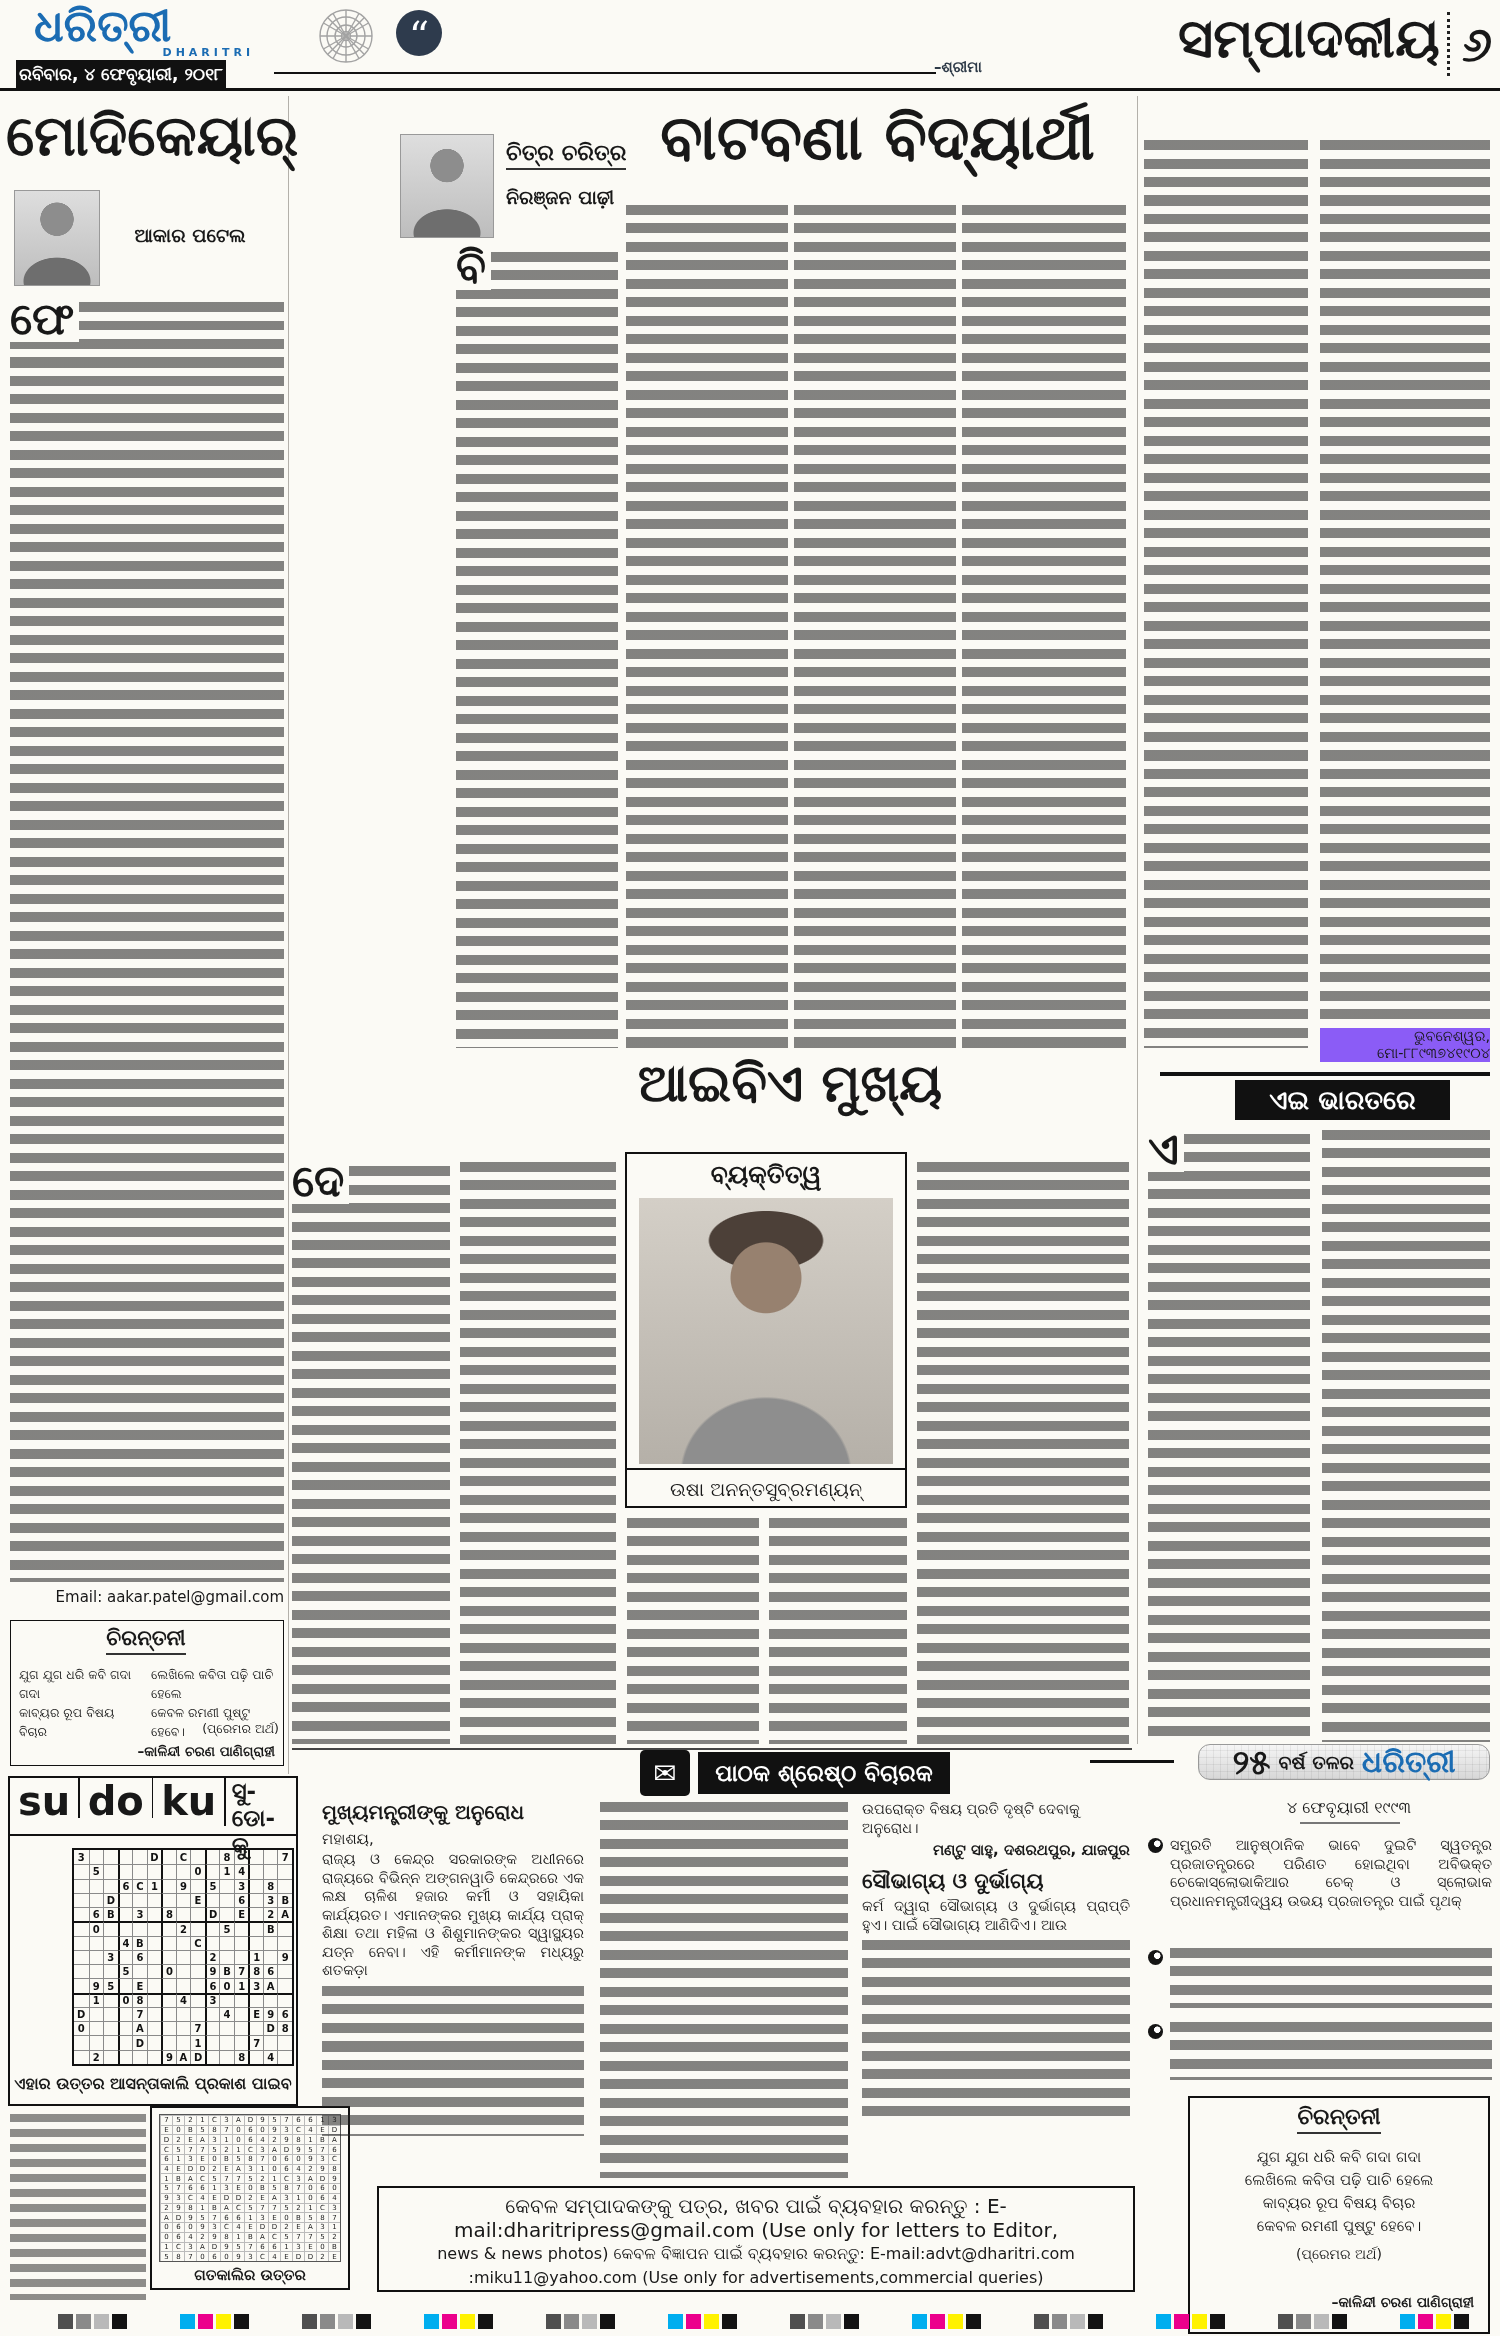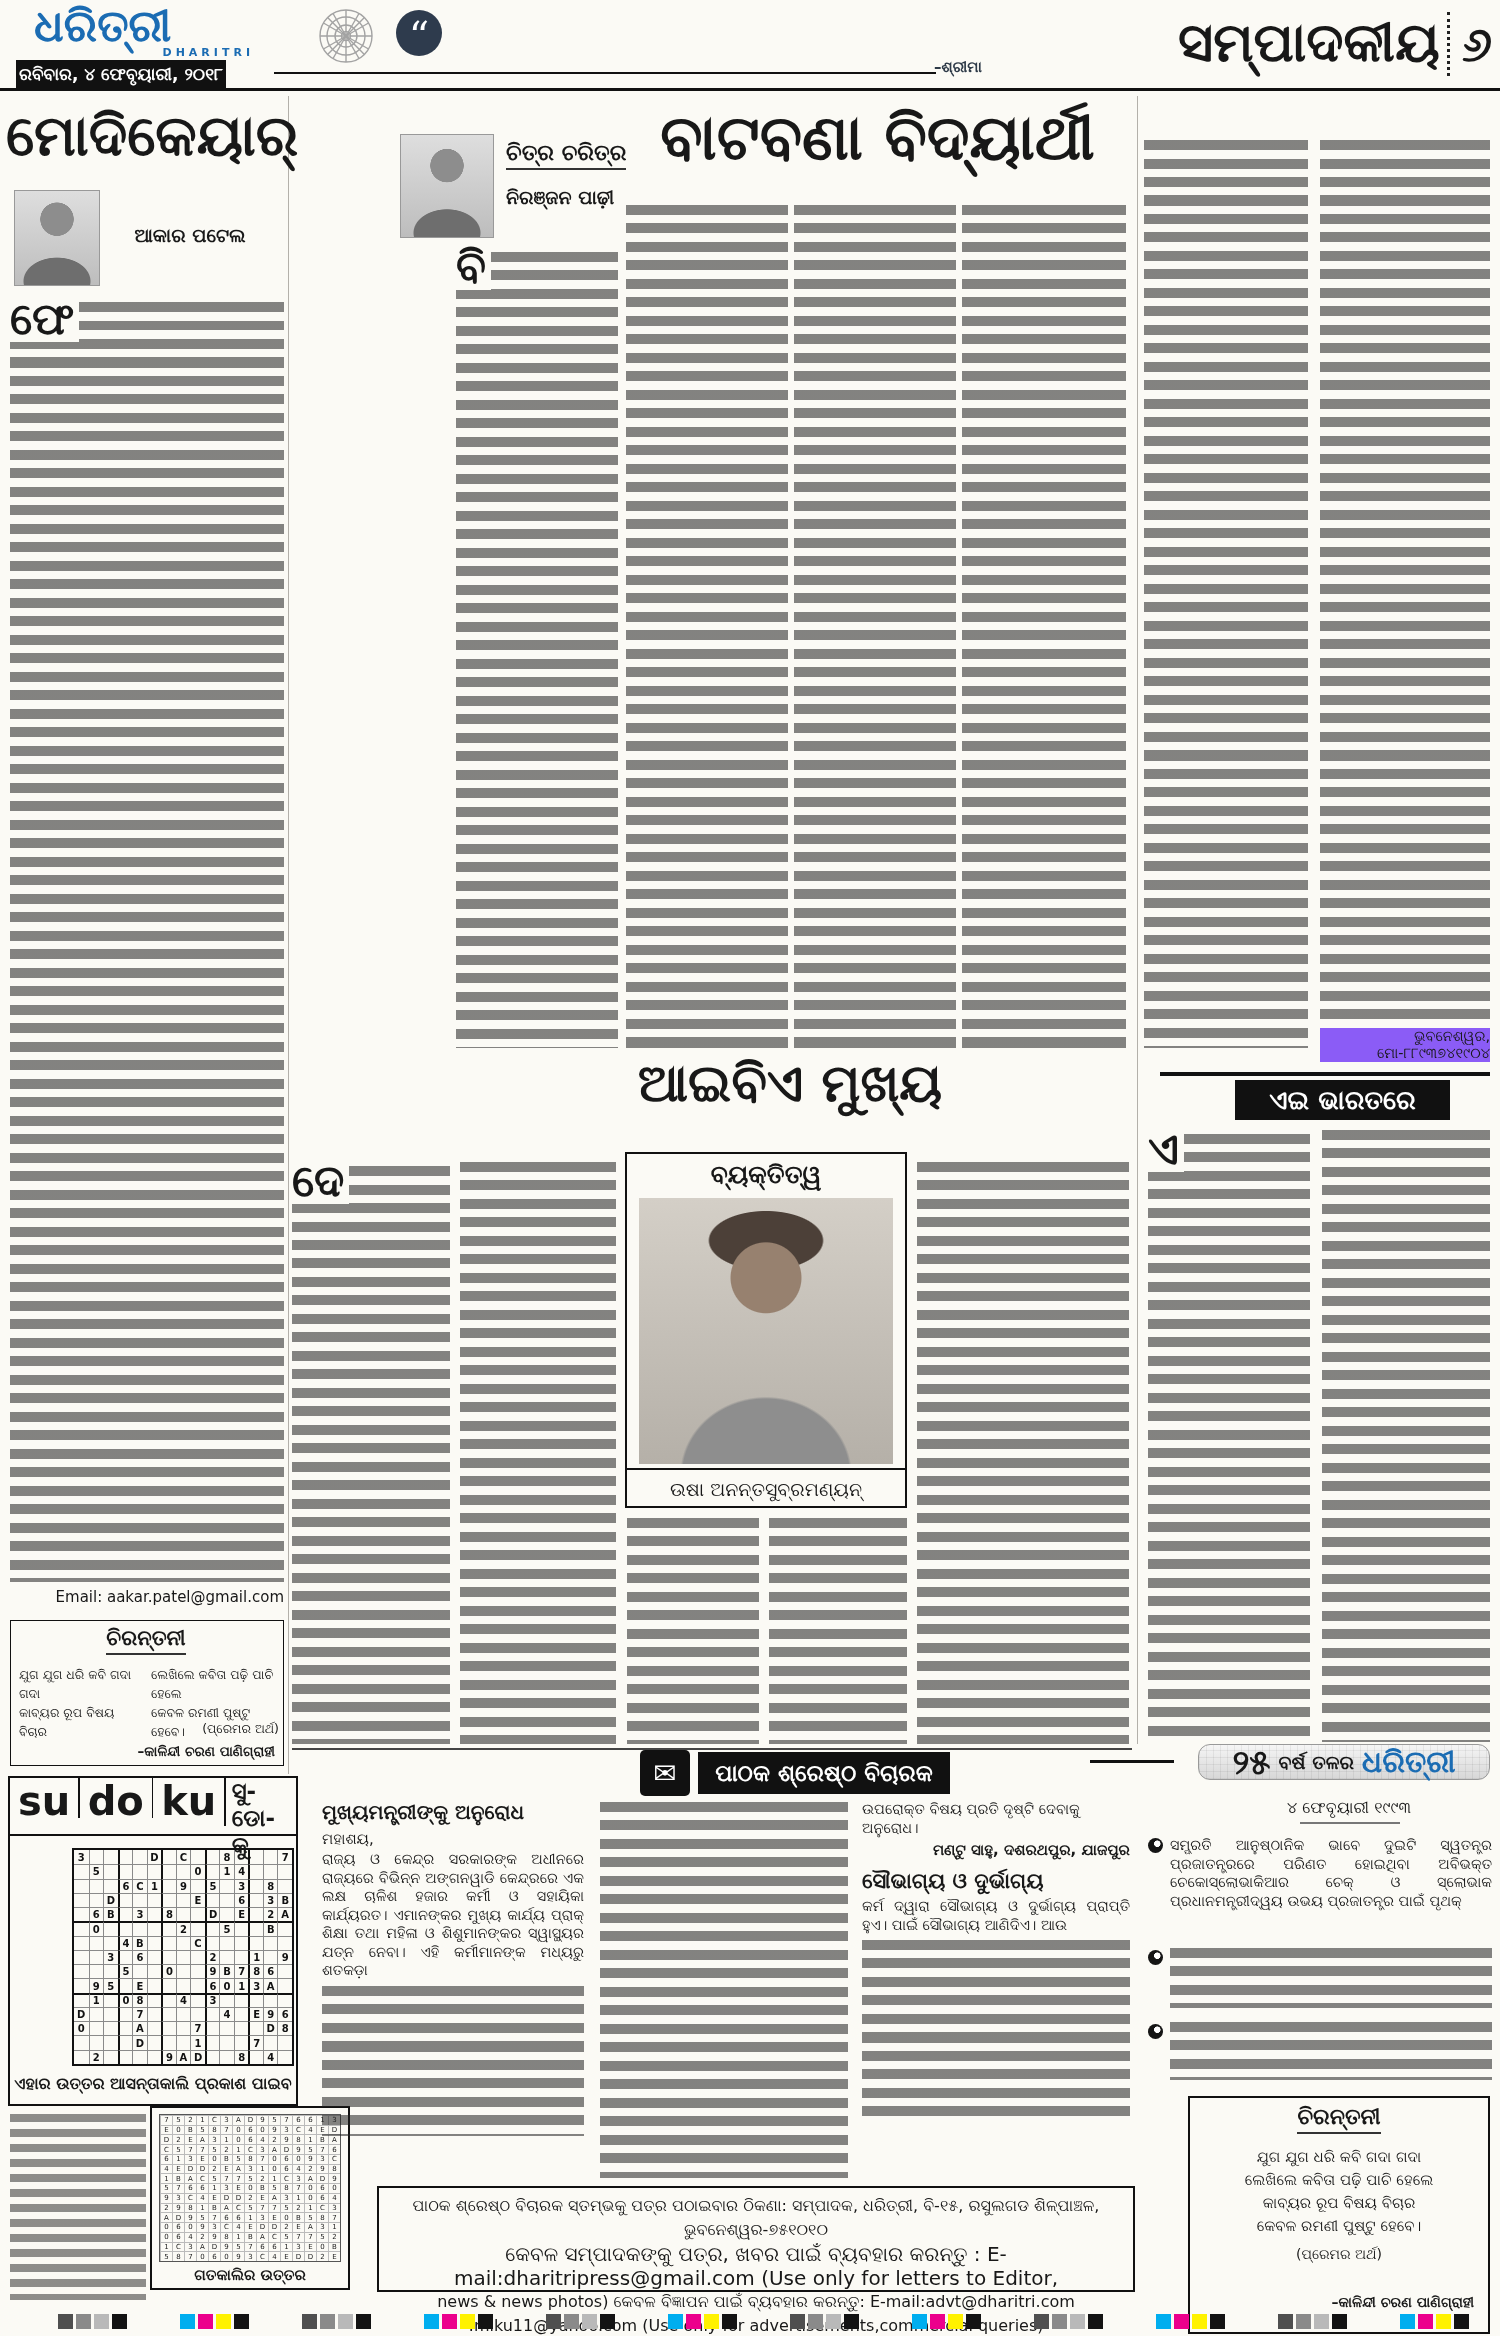--- a/index.html
+++ b/index.html
@@ -81,21 +81,21 @@
           <line x1="50.5" y1="15" x2="5.5" y2="41"></line>
       </g>
     </g>
   </svg>
 
   <div class="abs qicon" style="left:396px;top:10px;width:46px;height:46px;">
       <span>“</span>
     </div>
   <div class="abs b r" style="left:840px;top:58px;width:142px;font-size:15px;color:#2e3a48;">–ଶ୍ରୀମା</div>
 
-  <div class="abs b c" style="left:1178px;top:8px;width:258px;height:70px;font-size:54px;line-height:70px;">ସମ୍ପାଦକୀୟ</div>
+  <div class="abs b c" style="left:1178px;top:8px;width:258px;height:70px;font-size:54px;line-height:70px;font-family:Liberation Mono, monospace;">ସମ୍ପାଦକୀୟ</div>
   <div class="abs" style="left:1447px;top:12px;width:0;height:64px;border-left:3px dotted #222;"></div>
   <div class="abs b c" style="left:1454px;top:12px;width:46px;height:64px;font-size:48px;line-height:64px;">୬</div>
   <div class="abs rule" style="left:0;top:88px;width:1500px;height:3px;"></div>
 
   <div class="abs vrule" style="left:288px;top:96px;height:1678px;"></div>
   <div class="abs vrule" style="left:1137px;top:96px;height:1648px;"></div>
 
   <div class="abs b" style="left:6px;top:96px;width:280px;height:80px;font-size:56px;line-height:80px;">ମୋଦିକେୟାର୍</div>
   <div class="abs photo-man" style="left:14px;top:190px;width:86px;height:96px;"></div>
   <div class="abs b c" style="left:104px;top:224px;width:172px;font-size:19px;">ଆକାର ପଟେଲ</div>
@@ -673,21 +673,20 @@
 
   <div class="abs" style="left:862px;top:1800px;width:268px;height:380px;">
     <div class="body">ଉପରୋକ୍ତ ବିଷୟ ପ୍ରତି ଦୃଷ୍ଟି ଦେବାକୁ ଅନୁରୋଧ।</div>
     <div class="b r" style="font-size:15px;margin-top:4px;">ମଣ୍ଟୁ ସାହୁ, ଦଶରଥପୁର, ଯାଜପୁର</div>
     <div class="b" style="font-size:21px;margin-top:10px;">ସୌଭାଗ୍ୟ ଓ ଦୁର୍ଭାଗ୍ୟ</div>
     <div class="body j" style="margin-top:4px;">କର୍ମ ଦ୍ୱାରା ସୌଭାଗ୍ୟ ଓ ଦୁର୍ଭାଗ୍ୟ ପ୍ରାପ୍ତି ହୁଏ। ପାଇଁ ସୌଭାଗ୍ୟ ଆଣିଦିଏ। ଆଉ</div>
     <div class="sim" style="margin-top:6px;height:178px;"></div>
   </div>
 
   <div class="abs boxed c" style="left:377px;top:2186px;width:758px;height:106px;padding-top:6px;">
-    <div style="font-size:16px;line-height:24px;">ପାଠକ ଶ୍ରେଷ୍ଠ ବିଚାରକ ସ୍ତମ୍ଭକୁ ପତ୍ର ପଠାଇବାର ଠିକଣା: ସମ୍ପାଦକ, ଧରିତ୍ରୀ, ବି-୧୫, ରସୁଲଗଡ ଶିଳ୍ପାଞ୍ଚଳ, ଭୁବନେଶ୍ୱର-୭୫୧୦୧୦</div>
     <div style="font-size:20px;line-height:24px;">କେବଳ ସମ୍ପାଦକଙ୍କୁ ପତ୍ର, ଖବର ପାଇଁ ବ୍ୟବହାର କରନ୍ତୁ : E-mail:dharitripress@gmail.com (Use only for letters to Editor,</div>
     <div style="font-size:16px;line-height:24px;">news &amp; news photos) କେବଳ ବିଜ୍ଞାପନ ପାଇଁ ବ୍ୟବହାର କରନ୍ତୁ: E-mail:advt@dharitri.com</div>
     <div style="font-size:16px;line-height:24px;">:miku11@yahoo.com (Use only for advertisements,commercial queries)</div>
   </div>
 
   <div id="colorbars" class="abs" style="left:0;top:2314px;width:1500px;height:16px;">
       <div class="cbgroup" style="left: 58px;">
         <span style="background: rgb(79, 79, 79);"></span>
         <span style="background: rgb(138, 138, 138);"></span>
         <span style="background: rgb(185, 185, 185);"></span>

